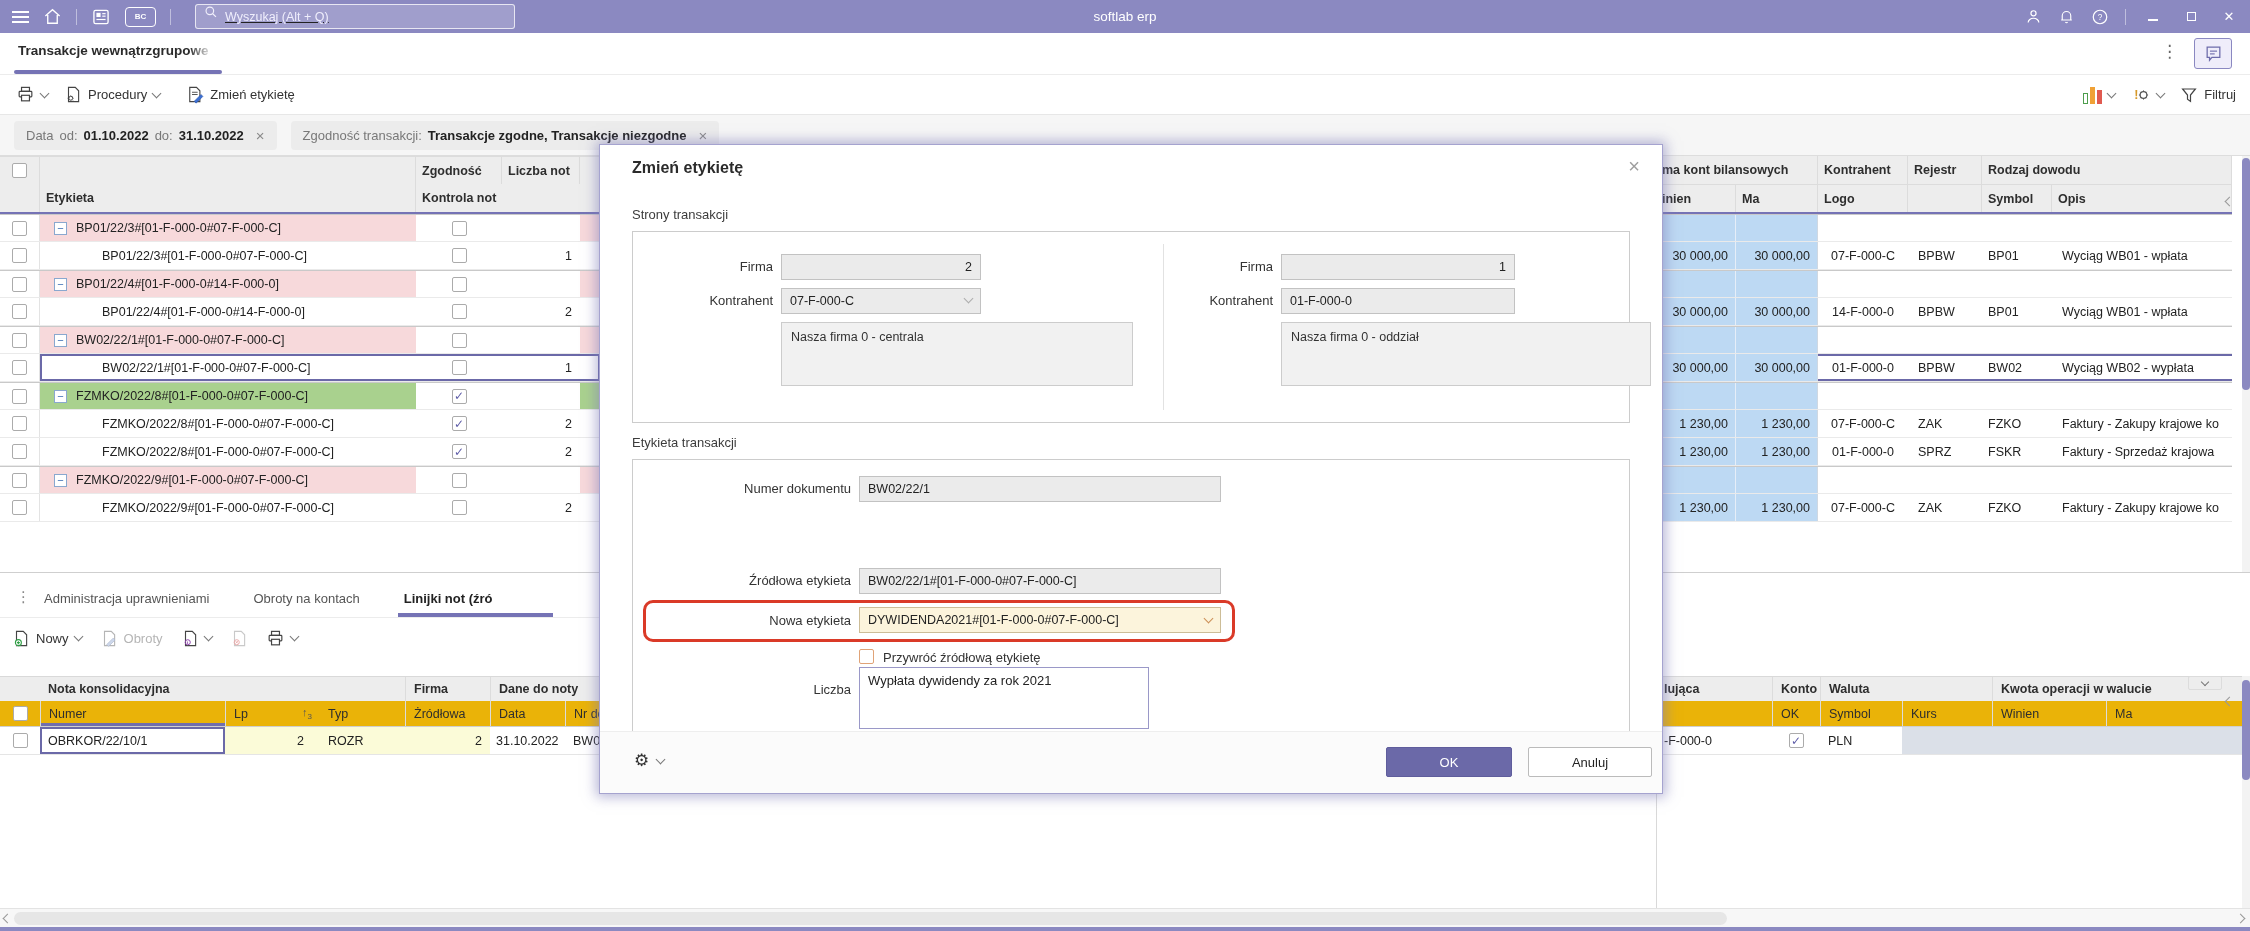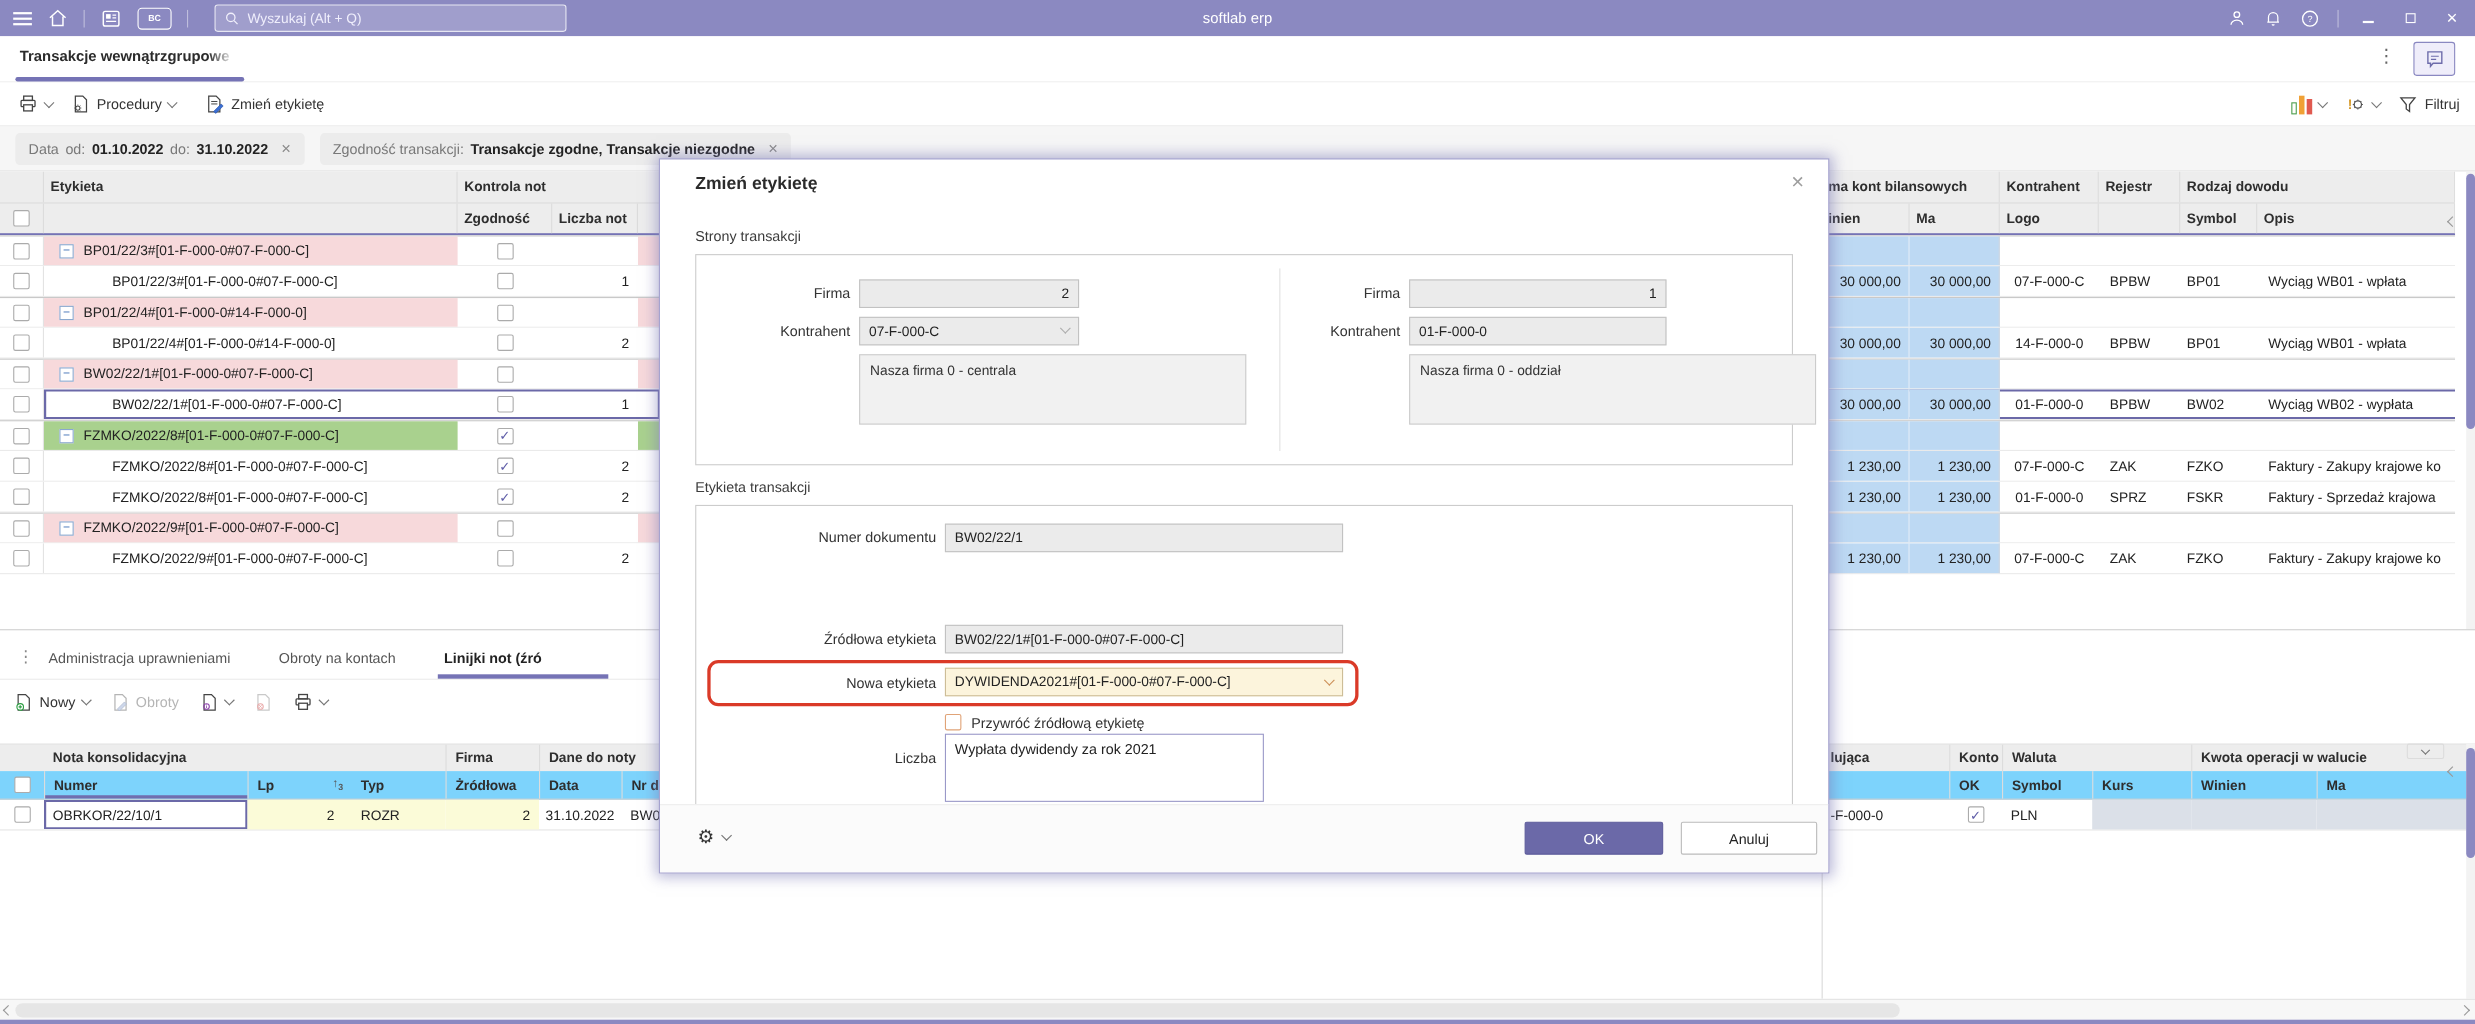--- a/index.html
+++ b/index.html
@@ -9,21 +9,21 @@
     background:#fff; font-family:"Liberation Sans","DejaVu Sans",sans-serif;
     font-size:12.5px; color:#222;
   }
   
   .topbar { position:absolute; left:0; top:0; width:2250px; height:33px; background:#8b89c1; display:flex; align-items:center; }
   .topbar .lft { display:flex; align-items:center; gap:14px; padding-left:12px; }
   .tb-sep { width:1px; height:16px; background:rgba(255,255,255,.45); }
   .hamb { display:flex; flex-direction:column; gap:3px; cursor:pointer; }
   .hamb i { display:block; width:17px; height:2px; background:#fff; }
   .searchbox { margin-left:10px; width:320px; height:25px; background:rgba(255,255,255,.18);
-    border:1px solid rgba(255,255,255,.75); border-radius:3px; display:flex; align-items:center; gap:7px; padding:0 8px; }
+    border:1px solid rgba(255,255,255,.75); border-radius:3px; display:flex; gap:7px; padding:0 8px;text-decoration:underline; }
   .searchbox input { background:transparent; border:none; outline:none; color:#f3f2fb; font-size:12.5px; width:100%; font-family:inherit; }
   .searchbox input::placeholder { color:#efeefc; opacity:1; }
   .app-title { position:absolute; left:50%; transform:translateX(-50%); color:#fff; font-size:13.5px; }
   .topbar .rgt { position:absolute; right:0; top:0; height:33px; display:flex; align-items:center; gap:16px; padding-right:10px; }
   .winbtn { color:#fff; width:22px; text-align:center; font-size:13px; cursor:pointer; }
   .maxbox { display:inline-block; width:9px; height:9px; border:1.5px solid #fff; }
   .minbar { display:inline-block; width:10px; height:2px; background:#fff; }
   .icon-btn { display:flex; align-items:center; justify-content:center; cursor:pointer; }
   
   .tabbar { position:absolute; left:0; top:33px; width:2250px; height:42px; background:#fff; border-bottom:1px solid #ececec; }
@@ -92,21 +92,21 @@
   .bl-tabs { position:absolute; left:0; top:0; width:100%; height:38px; display:flex; align-items:center; border-bottom:1px solid #ececec; }
   .btab { margin-left:44px; color:#555; font-size:13px; cursor:pointer; position:relative; white-space:nowrap; }
   .btab.active { font-weight:bold; color:#222; }
   .btab.active::after { content:""; position:absolute; left:-6px; right:-60px; bottom:-11px; height:4px; background:#7573b5; }
   .bl-handle { position:absolute; left:16px; top:8px; color:#888; font-size:15px; cursor:pointer; }
   .bl-toolbar { position:absolute; left:0; top:38px; width:100%; height:40px; display:flex; align-items:center; gap:8px; padding-left:12px; }
   .bt-item { display:flex; align-items:center; gap:6px; cursor:pointer; font-size:13px; color:#333; margin-right:10px; }
   .bt-item.dis { color:#b5b5b5; }
   .btable { position:absolute; left:0; top:96px; width:660px; border-top:1px solid #d9d9d9; }
   .btable .ghrow { display:flex; height:24px; background:#ededed; font-weight:bold; align-items:center; color:#2e2e2e; }
-  .btable .shrow { display:flex; height:26px; background:#7dd3fc; font-weight:bold; color:#2e2e2e; border-bottom:1px solid #cfcfcf; }
+  .btable .shrow { display:flex; height:26px; background:#eab308; font-weight:normal; color:#2e2e2e; border-bottom:1px solid #cfcfcf; }
   .btable .drow { display:flex; height:28px; align-items:center; border-bottom:1px solid #e5e5e5; }
   .bc { height:100%; display:flex; align-items:center; padding:0 8px; }
   .u-accent { box-shadow:inset 0 -3px 0 #706eae; }
   .ylw { background:#fbfbd8; }
   .selbox { box-shadow:inset 0 0 0 2px #6b69a8; }
   .sorticon { font-size:11px; color:#555; }
   .sorticon sub { font-size:8px; }
   .br-panel { position:absolute; left:1660px; top:0; width:590px; height:328px; }
   .br-tabs { position:absolute; left:0; top:56px; width:100%; height:40px; display:flex; align-items:center; }
   .br-sep { width:1px; height:20px; background:#d5d5d5; margin:0 12px; }
@@ -290,41 +290,41 @@
     <div class="chip">
       <span>Zgodność transakcji:</span>
       <b>Transakcje zgodne, Transakcje niezgodne</b>
       <span class="x">×</span>
     </div>
   </div>
 
   <div class="main">
     <div class="grid-left">
       <div class="thead">
+        <div class="hrow" style="border-top:1px solid #dcdcdc;">
+          <div class="c" style="width:40px; justify-content:center;">
+              <span class="cb"></span>
+            </div>
+          <div class="c" style="width:376px;"></div>
+          <div class="c" style="width:86px;">
+              <span>Zgodność</span>
+            </div>
+          <div class="c" style="width:78px;">
+              <span>Liczba not</span>
+            </div>
+          <div class="c" style="flex:1;"></div>
+        </div>
         <div class="hrow">
           <div class="c" style="width:40px;"></div>
           <div class="c" style="width:376px;">
               <span>Etykieta</span>
             </div>
           <div class="c" style="flex:1;">
               <span>Kontrola not</span>
             </div>
-        </div>
-        <div class="hrow" style="border-top:1px solid #dcdcdc;">
-          <div class="c" style="width:40px; justify-content:center;">
-              <span class="cb"></span>
-            </div>
-          <div class="c" style="width:376px;"></div>
-          <div class="c" style="width:86px;">
-              <span>Zgodność</span>
-            </div>
-          <div class="c" style="width:78px;">
-              <span>Liczba not</span>
-            </div>
-          <div class="c" style="flex:1;"></div>
         </div>
       </div>
       <div id="lt-rows">
           <div class="trow grp">
             <div class="c sel">
               <span class="cb"></span>
             </div>
             <div class="rowbody">
               <div class="c ety tone-pink">
                 <span class="minusbox">−</span>

